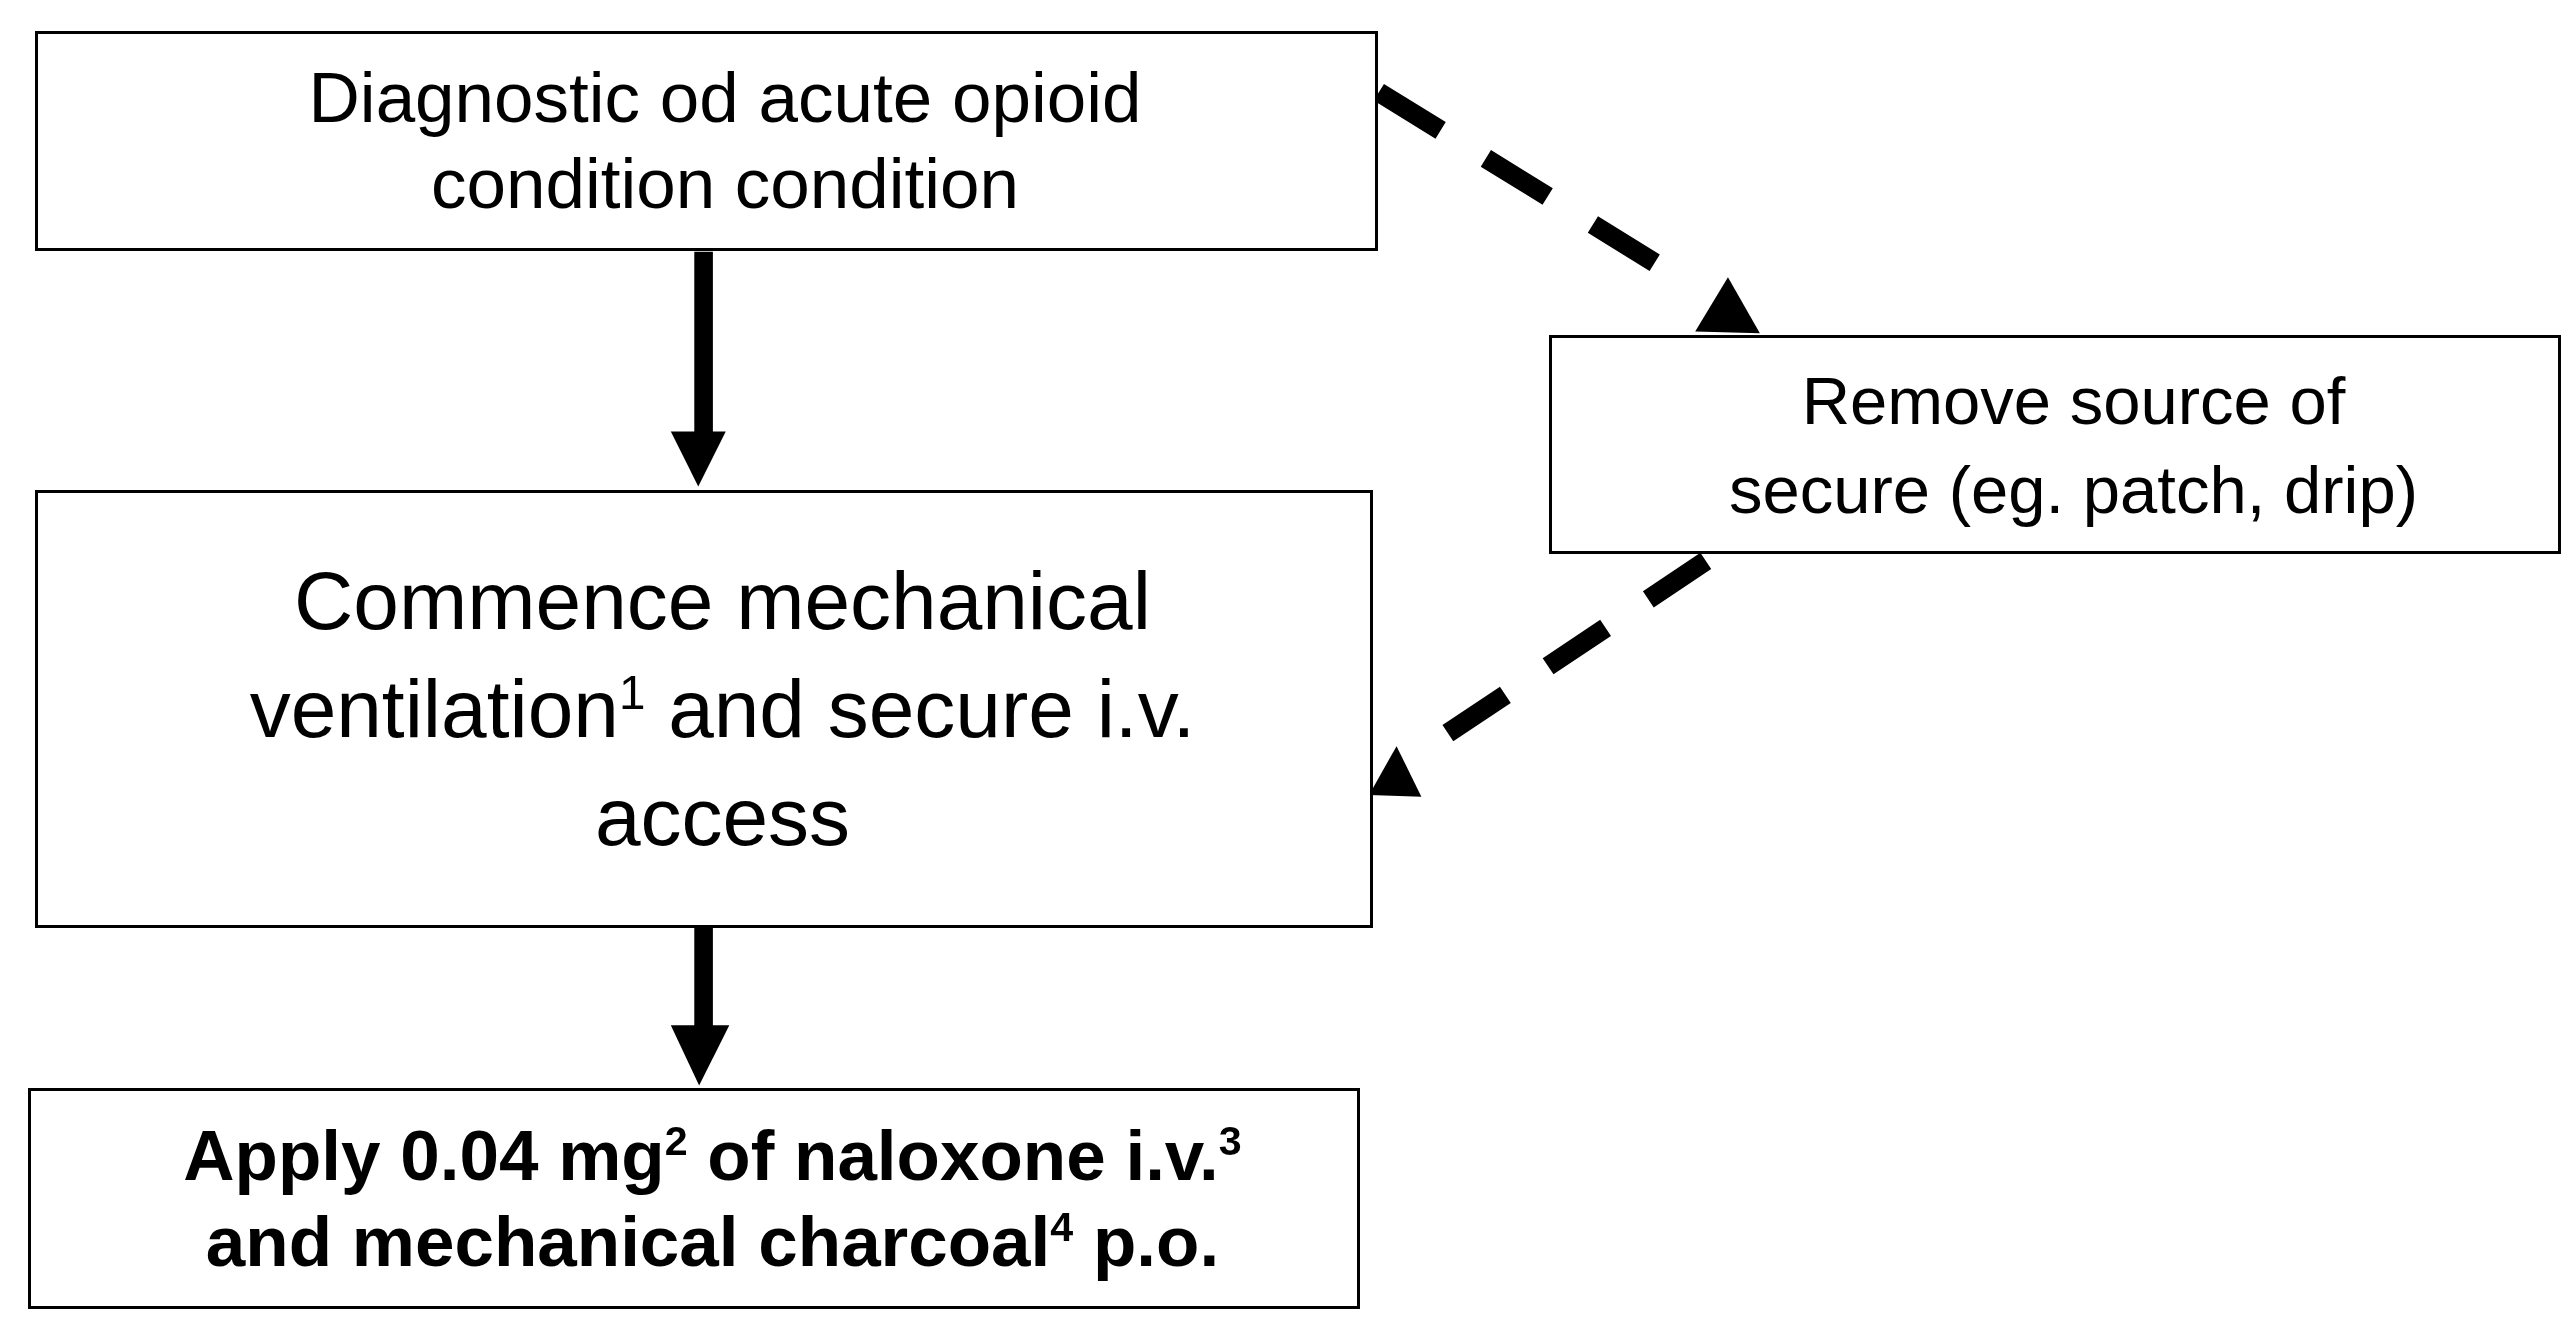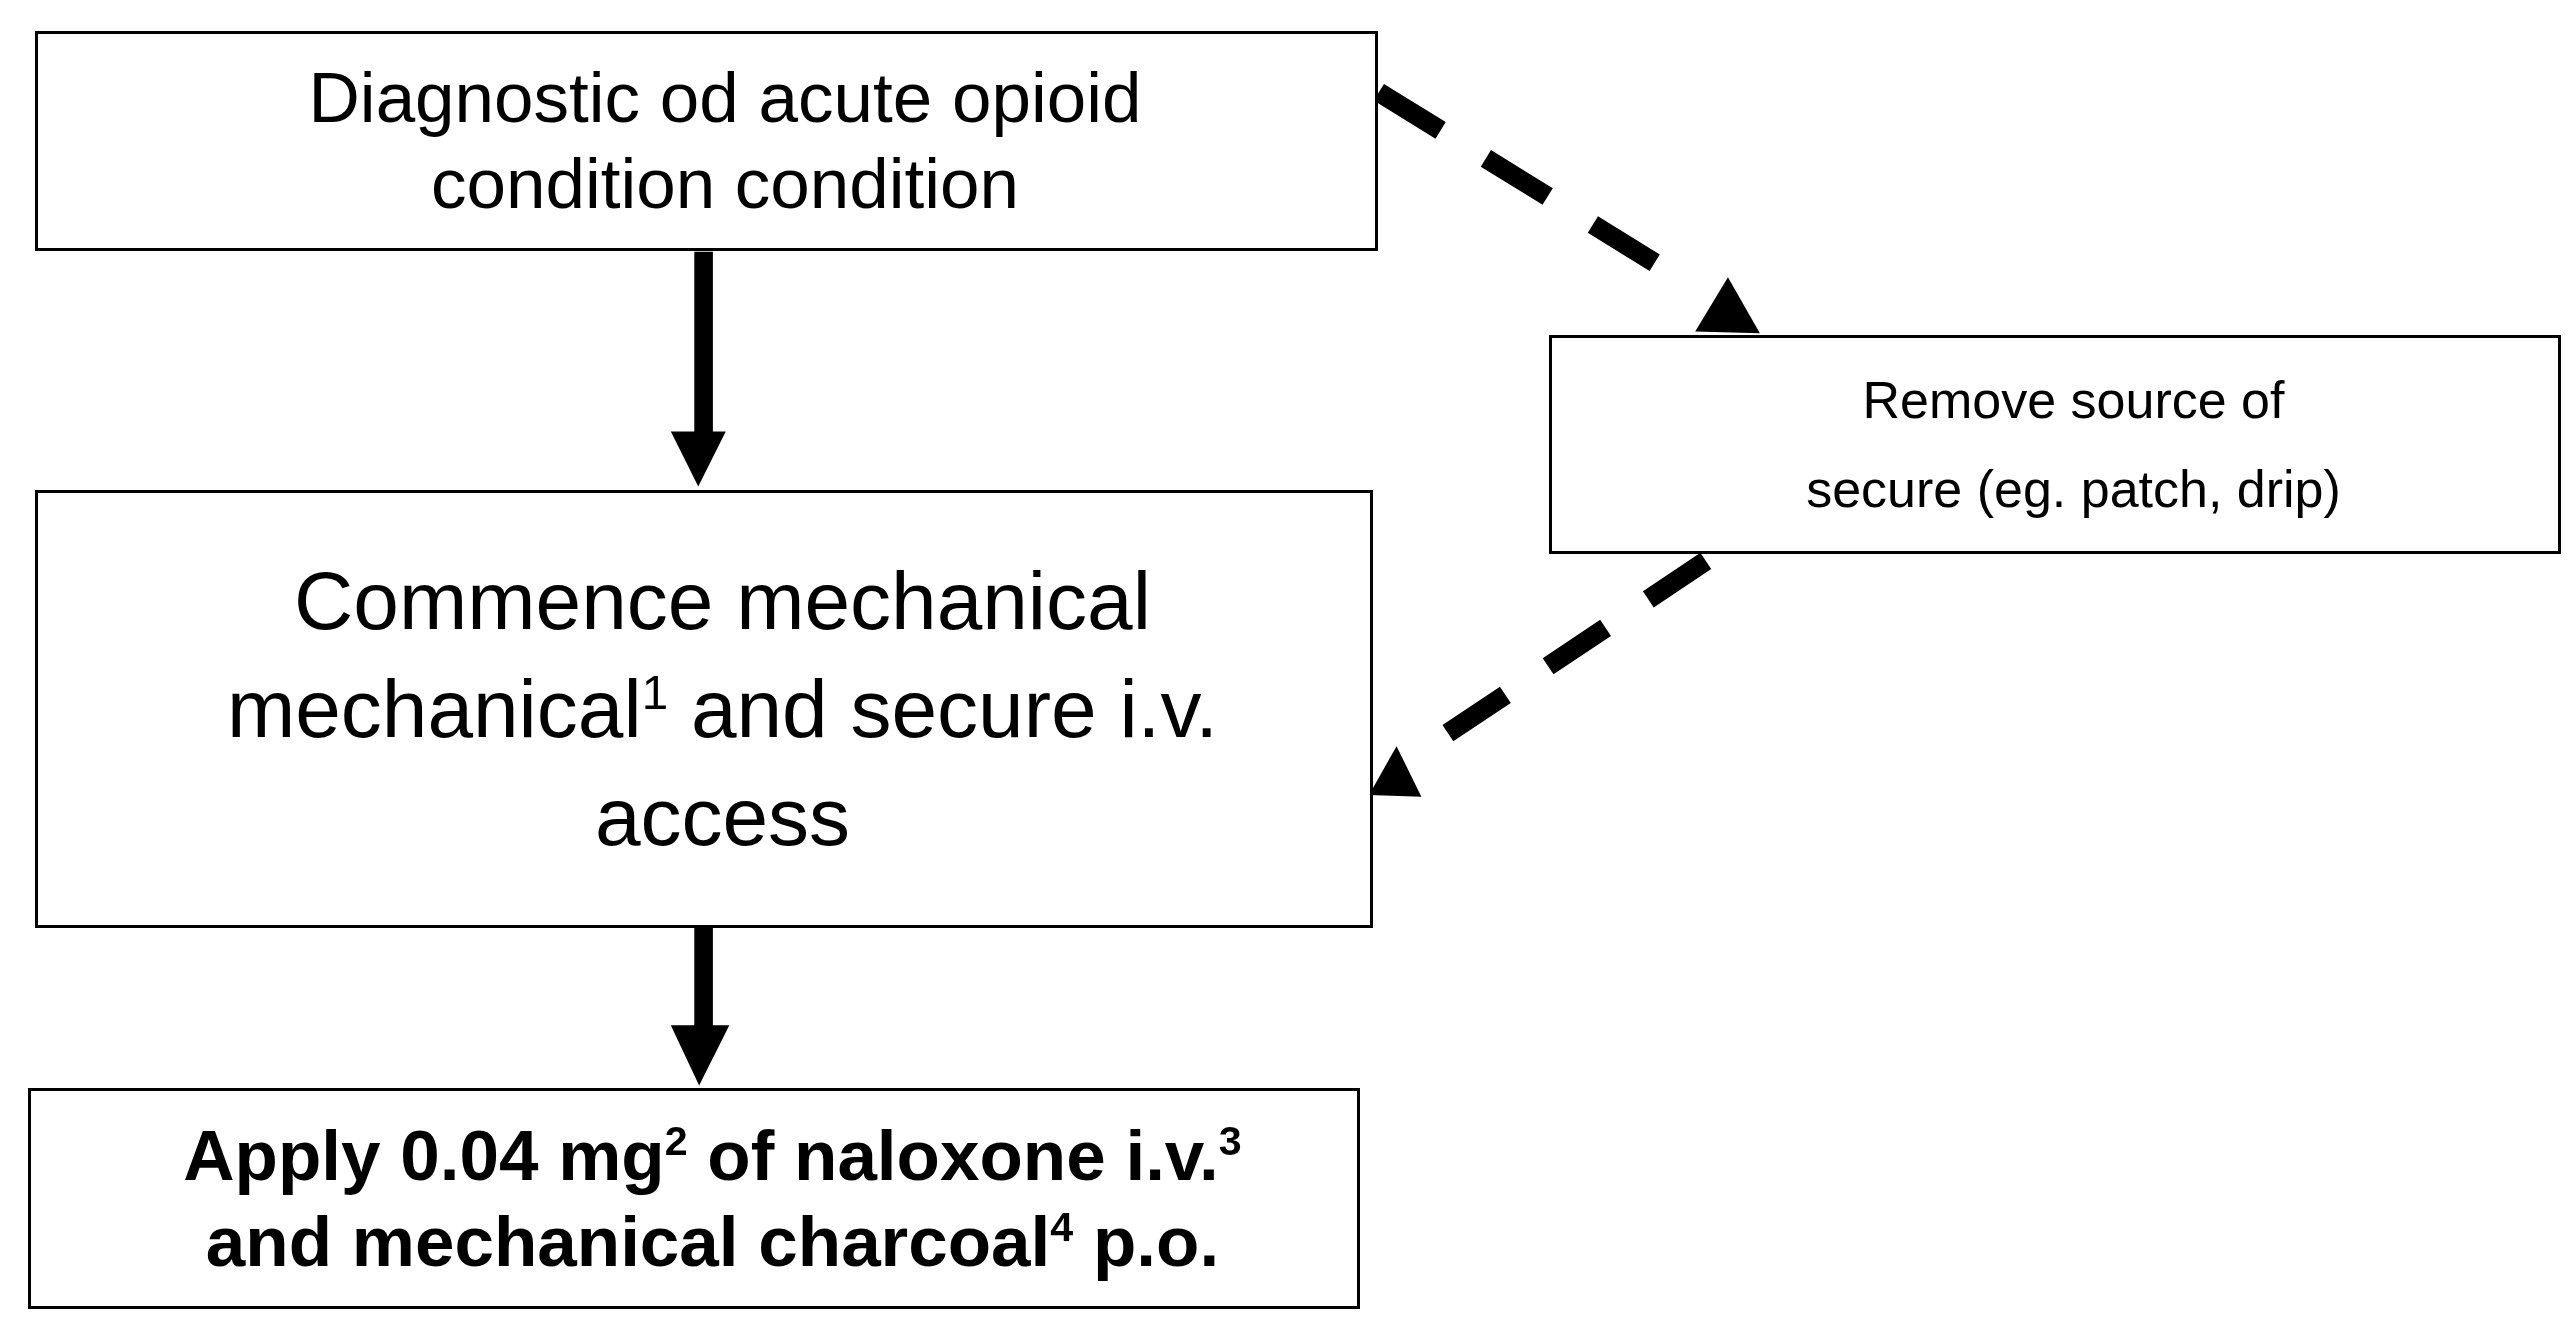--- a/index.html
+++ b/index.html
@@ -54,21 +54,21 @@
     font-size: 82px; line-height: 108px;
   }
   #box-naloxone {
     left: 28px;  top: 1088px;
     width: 1332px; height: 221px;
     font-size: 71px; line-height: 86px; font-weight: bold;
   }
   #box-remove-source {
     left: 1549px; top: 335px;
     width: 1012px; height: 219px;
-    font-size: 52px; line-height: 89px;
+    font-size: 67px; line-height: 89px;
   }
 </style>
 </head>
 <body>
 
 <div id="canvas" style="--bg: #ffffff; --box-fill: #ffffff; --line-color: #000000; --text-color: #000000;">
 
   <svg id="arrow-layer" viewBox="0 0 2907 1502" xmlns="http://www.w3.org/2000/svg">
 
     <g>
@@ -92,21 +92,21 @@
     </g>
   </svg>
 
   <div class="flow-box" id="box-diagnosis">
       <div class="line"><span>Diagnostic od acute opioid</span></div>
       <div class="line"><span>condition condition</span></div>
     </div>
 
   <div class="flow-box" id="box-ventilation">
       <div class="line"><span>Commence mechanical</span></div>
-      <div class="line"><span>mechanical</span><sup>1</sup><span> and secure i.v.</span></div>
+      <div class="line"><span>ventilation</span><sup>1</sup><span> and secure i.v.</span></div>
       <div class="line"><span>access</span></div>
     </div>
 
   <div class="flow-box" id="box-naloxone">
       <div class="line"><span>Apply 0.04 mg</span><sup>2</sup><span> of naloxone i.v.</span><sup>3</sup></div>
       <div class="line"><span>and mechanical charcoal</span><sup>4</sup><span> p.o.</span></div>
     </div>
 
   <div class="flow-box" id="box-remove-source">
       <div class="line"><span>Remove source of</span></div>

